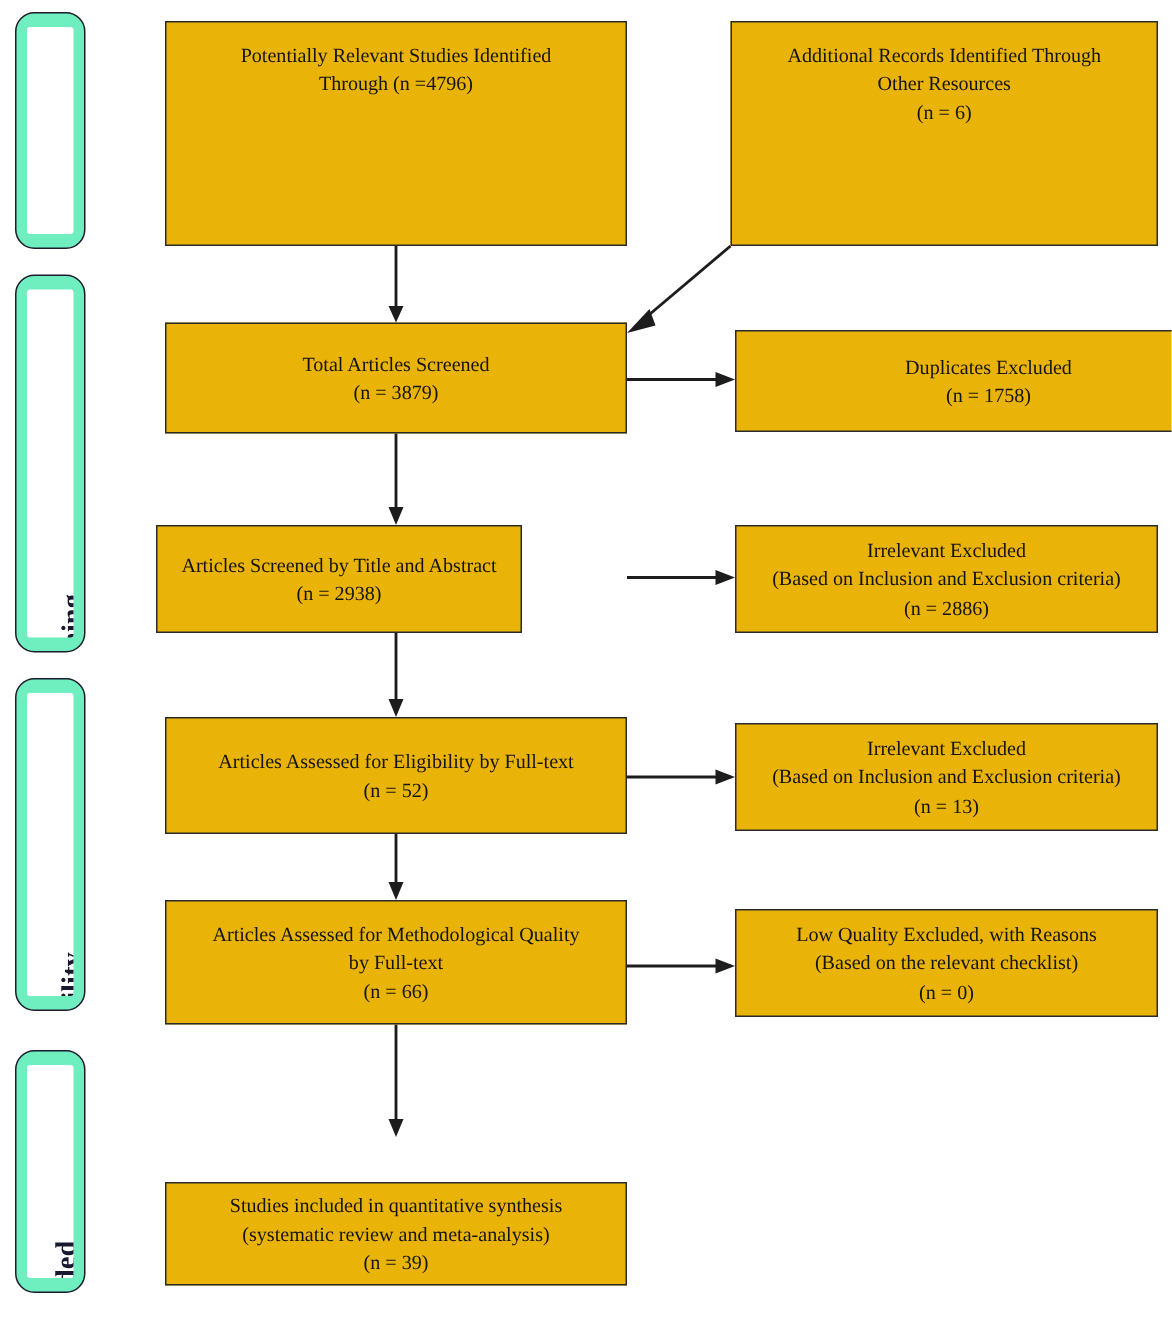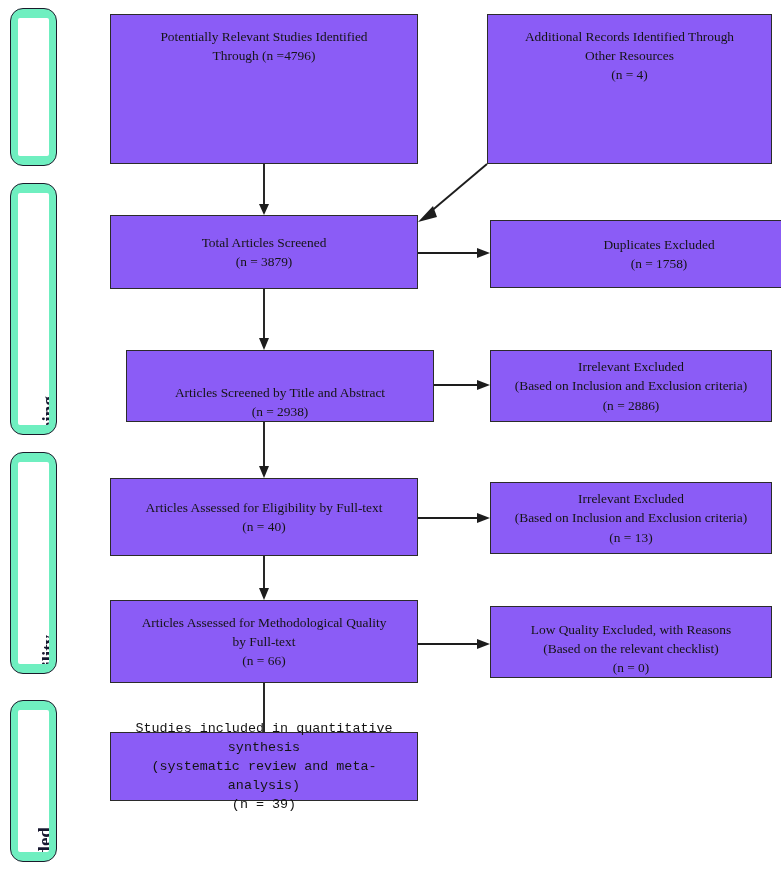--- a/index.html
+++ b/index.html
@@ -59,21 +59,21 @@
     font-weight: bold;
     font-size: 19px;
     color: #181830;
     line-height: 1;
   }
 
   
   .flow-box {
     position: absolute;
     box-sizing: border-box;
-    background: #8b5cf6;
+    background: #eab308;
     border: 1.7px solid #2b2b2b;
     text-align: center;
     font-size: 13.4px;
     line-height: 1.42;
     color: #141414;
     padding: 0 6px;
   }
   .flow-box .box-text {
     display: block;
     white-space: pre-line;
@@ -177,66 +177,66 @@
   </svg>
 
   <div class="flow-box align-top" style="left:110px; top:14px; width:308px; height:150px;">
     <span class="box-text">Potentially Relevant Studies Identified
 Through (n =4796)</span>
   </div>
 
   <div class="flow-box align-top" style="left:487px; top:14px; width:285px; height:150px;">
     <span class="box-text">Additional Records Identified Through
 Other Resources
-(n = 4)</span>
+(n = 6)</span>
   </div>
 
   <div class="flow-box align-mid" style="left:110px; top:215px; width:308px; height:74px;">
     <span class="box-text">Total Articles Screened
 (n = 3879)</span>
   </div>
 
   <div class="flow-box align-mid" style="left:490px; top:220px; width:338px; height:68px;">
     <span class="box-text">Duplicates Excluded
 (n = 1758)</span>
   </div>
 
-  <div class="flow-box align-mid" style="left:126px; top:350px; width:308px; height:72px;align-items:flex-end;">
+  <div class="flow-box align-mid" style="left:104px; top:350px; width:244px; height:72px;">
     <span class="box-text">Articles Screened by Title and Abstract
 (n = 2938)</span>
   </div>
 
   <div class="flow-box align-mid" style="left:490px; top:350px; width:282px; height:72px;">
     <span class="box-text">Irrelevant Excluded
 (Based on Inclusion and Exclusion criteria)
 (n = 2886)</span>
   </div>
 
   <div class="flow-box align-mid" style="left:110px; top:478px; width:308px; height:78px;">
     <span class="box-text">Articles Assessed for Eligibility by Full-text
-(n = 40)</span>
+(n = 52)</span>
   </div>
 
   <div class="flow-box align-mid" style="left:490px; top:482px; width:282px; height:72px;">
     <span class="box-text">Irrelevant Excluded
 (Based on Inclusion and Exclusion criteria)
 (n = 13)</span>
   </div>
 
   <div class="flow-box align-mid" style="left:110px; top:600px; width:308px; height:83px;">
     <span class="box-text">Articles Assessed for Methodological Quality
 by Full-text
 (n = 66)</span>
   </div>
 
-  <div class="flow-box align-mid" style="left:490px; top:606px; width:282px; height:72px;align-items:flex-end;">
+  <div class="flow-box align-mid" style="left:490px; top:606px; width:282px; height:72px;">
     <span class="box-text">Low Quality Excluded, with Reasons
 (Based on the relevant checklist)
 (n = 0)</span>
   </div>
 
-  <div class="flow-box align-mid" style="left:110px; top:732px; width:308px; height:69px;font-family:Liberation Mono, monospace;">
+  <div class="flow-box align-mid" style="left:110px; top:788px; width:308px; height:69px;">
     <span class="box-text">Studies included in quantitative synthesis
 (systematic review and meta-analysis)
 (n = 39)</span>
   </div>
 
 </div>
 
 </body></html>

